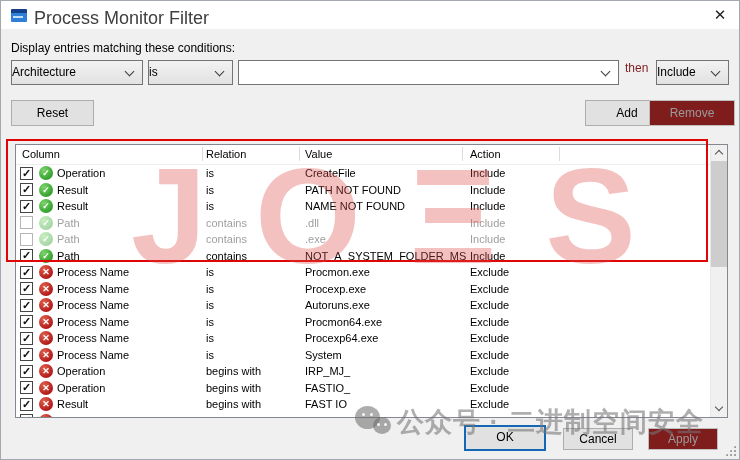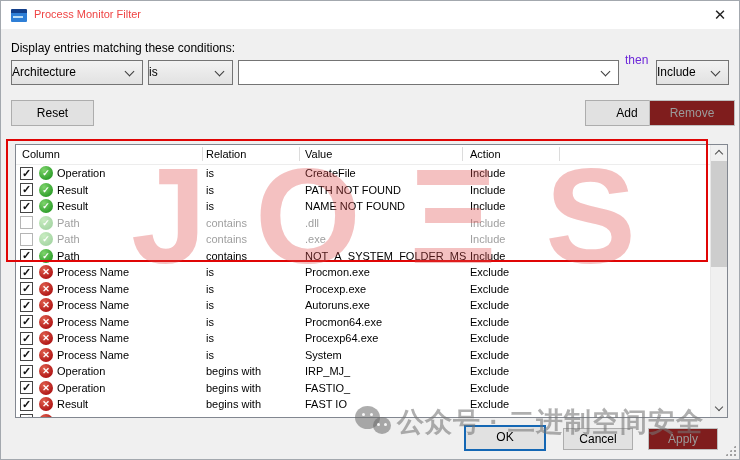--- a/index.html
+++ b/index.html
@@ -6,36 +6,36 @@
   html,body { width:740px; height:460px; font-family:"Liberation Sans", sans-serif; }
   #window {
     position:relative; width:740px; height:460px; background:#f0f0f0;
     border:1px solid #a3a8ae; overflow:hidden;
   }
   
   #titlebar { position:absolute; left:0; top:0; width:100%; height:28px; background:#ffffff; }
   #app-icon { position:absolute; left:10px; top:8px; width:16px; height:13px; border-radius:1px;
     background:linear-gradient(180deg,#123f8a 0 32%,#2f7fd6 32% 100%); }
   #app-icon:after { content:""; position:absolute; left:2px; top:7px; width:10px; height:2px; background:#bfe0f7; }
-  #title-text { position:absolute; left:33px; top:7px; font-size:11px; color:#ef4444; }
+  #title-text { position:absolute; left:33px; top:7px; font-size:18px; color:#404040; }
   #close-btn { position:absolute; right:6px; top:3px; width:26px; height:21px; text-align:center;
     font-size:15px; line-height:21px; color:#222; cursor:pointer; }
   
   #instructions { position:absolute; left:10px; top:40px; font-size:12px; color:#000; }
   .combo { position:absolute; top:59px; height:25px; border:1px solid #747474;
     background:linear-gradient(#f2f2f2,#e2e2e2); font-size:12px; line-height:23px;
     color:#000; cursor:pointer; }
   .combo.white { background:#ffffff; }
   .chev { position:absolute; right:9px; top:7px; width:7px; height:7px;
     border-right:1.6px solid #3c3c3c; border-bottom:1.6px solid #3c3c3c;
     transform:rotate(45deg); }
   #combo-column  { left:10px;  width:132px; }
   #combo-relation{ left:147px; width:85px;  }
   #combo-value   { left:237px; width:381px; }
-  #then-label { position:absolute; left:624px; top:52px; font-size:12px; color:#6d28d9; }
+  #then-label { position:absolute; left:624px; top:60px; font-size:12px; color:#7f1d1d; }
   #combo-action  { left:655px; width:73px;  }
   
   .btn { position:absolute; background:#e1e1e1; border:1px solid #adadad; font-size:12px;
     color:#000; text-align:center; cursor:pointer; }
   .btn.disabled { color:#9b9b9b; border-color:#bfbfbf; background:#7f1d1d; cursor:default; }
   #btn-reset  { left:10px;  top:99px; width:83px; height:26px; line-height:24px; }
   #btn-add    { left:584px; top:99px; width:84px; height:26px; line-height:24px; }
   #btn-remove { left:648px; top:99px; width:86px; height:26px; line-height:24px; }
   #btn-ok     { left:463px; top:424px; width:82px; height:26px; line-height:21px;
     border:2px solid #1467b4; z-index:7; }

